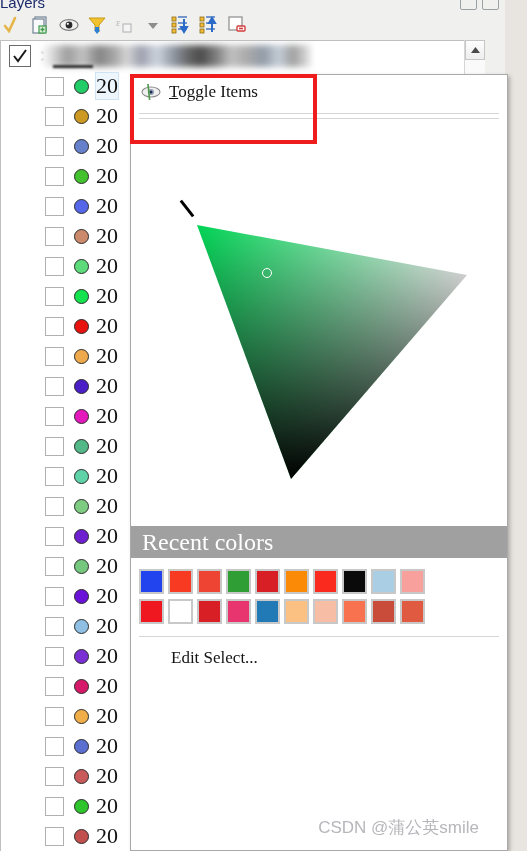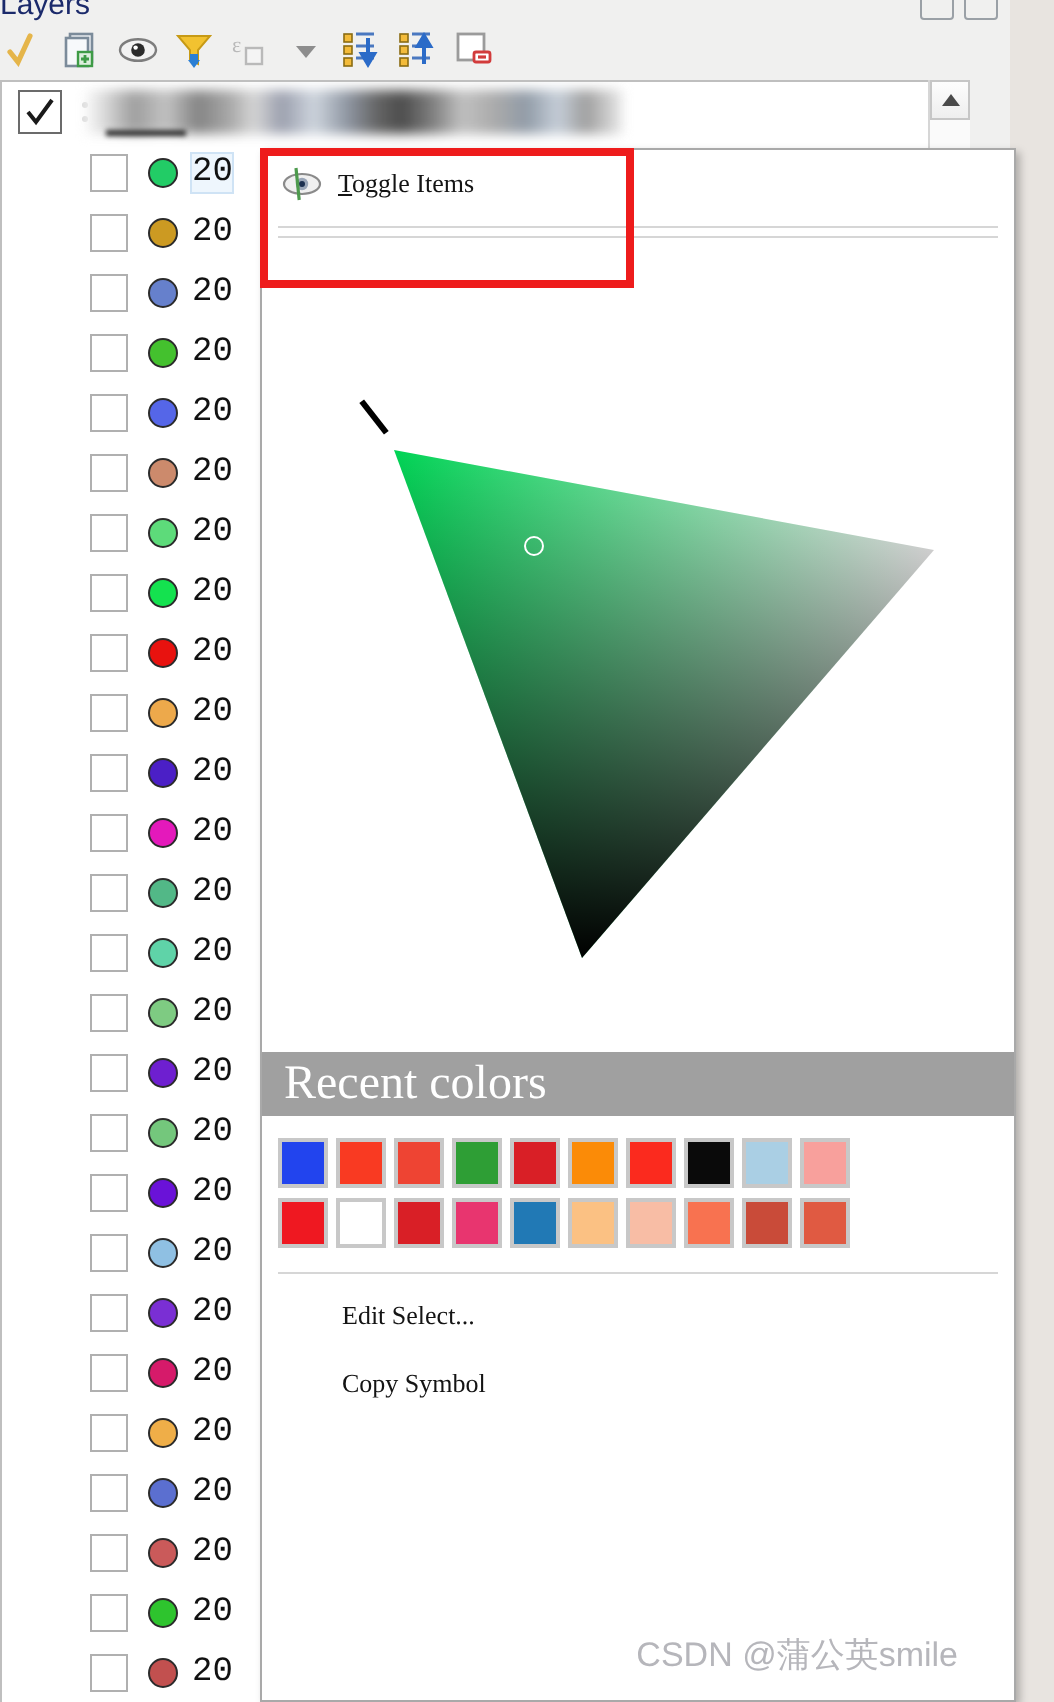--- a/index.html
+++ b/index.html
@@ -85,23 +85,23 @@
   .child-indent { margin-left: 38px; }
   .dot {
     width: 15px; height: 15px; border-radius: 50%;
     border: 1px solid #2b2b2b;
     box-sizing: border-box;
     margin-left: 10px;
     flex: 0 0 auto;
   }
   .row-label {
     margin-left: 7px;
-    font-size: 17px;
+    font-size: 22px;
     color: #111;
-    font-family: Liberation Mono, monospace;
+    font-family: Liberation Serif, serif;
     white-space: nowrap;
     overflow: hidden;
   }
   .row-label.first {
     background: #eef6fd;
     outline: 1px solid #cfe3f5;
   }
   .grip {
     position:absolute; left: 40px; top: 6px;
     width: 6px; height: 18px;
@@ -159,21 +159,21 @@
     border: 1px solid #a9a9a9;
     box-shadow: 2px 2px 4px rgba(0,0,0,.25);
     box-sizing: border-box;
     overflow: hidden;
   }
   .mi {
     height: 34px;
     display: flex; align-items: center;
     padding-left: 6px;
     font-family: "Liberation Serif", serif;
-    font-size: 13px;
+    font-size: 17px;
     color: #141414;
     box-sizing: border-box;
   }
   .mi.disabled { color: #9b9b9b; }
   .mi-ico {
     width: 28px; height: 22px;
     display:flex; align-items:center; justify-content:center;
     flex: 0 0 auto;
   }
   .mi-label { margin-left: 4px; }
@@ -588,23 +588,20 @@
           <div class="sw" style="background: rgb(224, 90, 66);"></div>
         </div>
     </div>
 
     <div class="sep"></div>
 
     <div id="menu-bottom">
         <div class="mi noicon">
           <span>Edit Select...</span>
         </div>
-        <div class="mi noicon">
-          <span>Copy Symbol</span>
-        </div>
         <div class="mi noicon disabled"></div>
       </div>
   </div>
 
   <div class="redbox"></div>
 
   <div class="watermark">CSDN @蒲公英smile</div>
 </div>
 
 </body></html>

